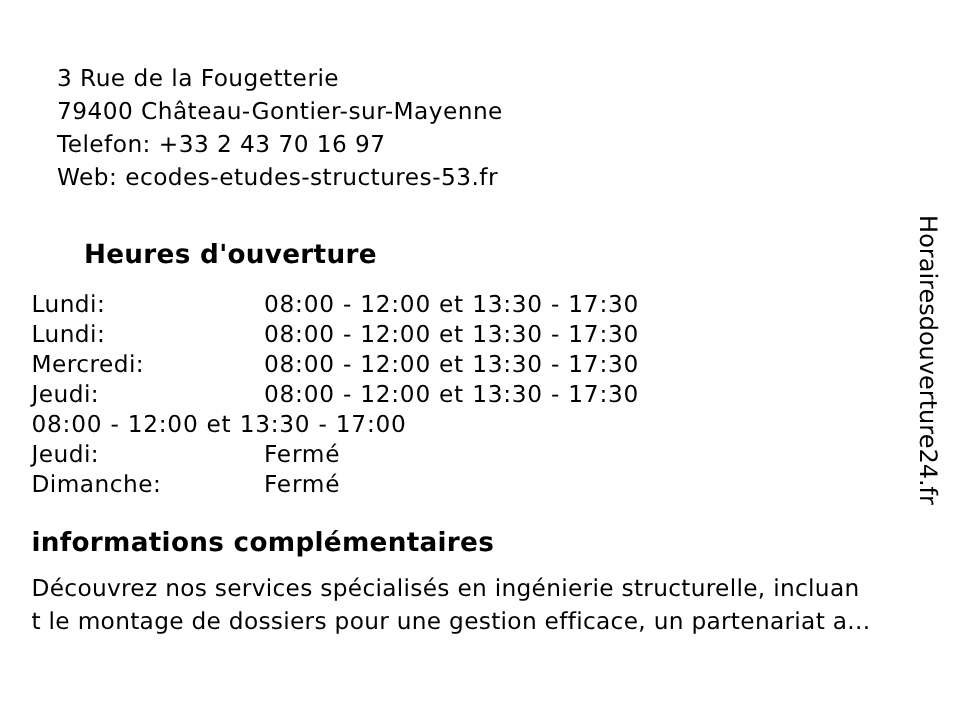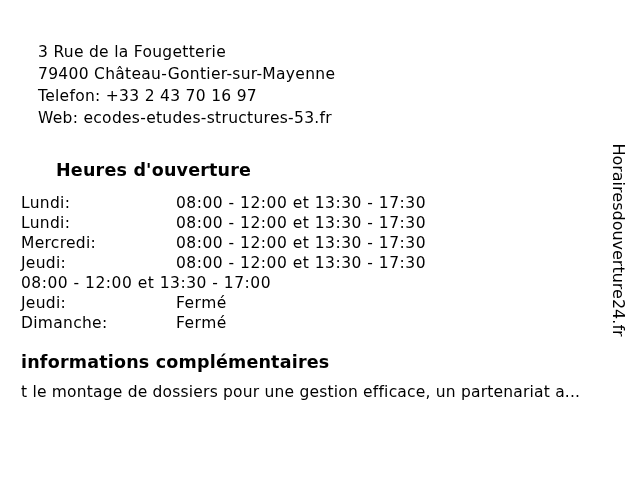--- a/index.html
+++ b/index.html
@@ -121,18 +121,19 @@
     </div>
     <div class="hours-row">
       <span class="hours-day">Dimanche:</span>
       <span class="hours-time">Fermé</span>
     </div>
   </div>
 
   <h2 class="section-heading info-heading">informations complémentaires</h2>
 
   <div class="info-block">
+    <div class="info-line">Découvrez nos services spécialisés en ingénierie structurelle, incluan</div>
     <div class="info-line">t le montage de dossiers pour une gestion efficace, un partenariat a...</div>
   </div>
 
   <div class="watermark">Horairesdouverture24.fr</div>
 
 </div>
 
 </body></html>

